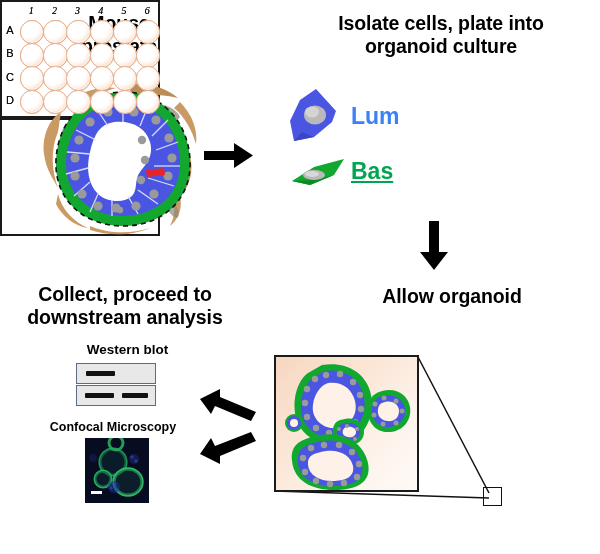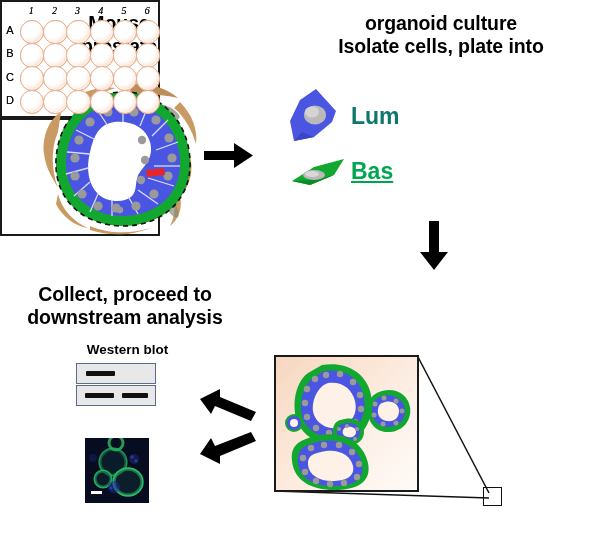--- a/index.html
+++ b/index.html
@@ -130,32 +130,32 @@
 
       <path d="M118,94 L136,92 L137,99 L119,101 Z" fill="#e8242b" data-name="marked-cell"></path>
     </g>
   </svg>
 
   <svg class="arrow-svg" style="left:203px;top:140px;" width="52" height="32" data-name="arrow-prostate-to-isolate">
     <path d="M1,11 L31,11 L31,3 L50,15.5 L31,28 L31,20 L1,20 Z" fill="#000"></path>
   </svg>
 
   <div class="abs heading" style="left:306px;top:12px;width:270px;" data-name="step2-title">
+    <div data-name="step2-title-line1">Isolate cells, plate into</div>
     <div data-name="step2-title-line2">organoid culture</div>
-    <div data-name="step2-title-line1">Isolate cells, plate into</div>
   </div>
 
   <svg class="abs" style="left:288px;top:88px;" width="62" height="58" viewBox="0 0 62 58" data-name="luminal-cell-icon">
     <path d="M28,1 L48,23 L44,34 L26,49 L6,53 L2,33 L12,12 Z" fill="#4a56e2"></path>
     <path d="M26,49 L6,53 L14,44 Z" fill="#3a45c8"></path>
     <ellipse cx="27" cy="27" rx="11" ry="9.5" fill="#b9b9b9"></ellipse>
     <ellipse cx="24" cy="24" rx="7" ry="5.6" fill="#d4d4d4"></ellipse>
   </svg>
   <div class="abs celltype-label" style="left:351px;top:105px;" data-name="luminal-cell-label">Lum</div>
-  <style>[data-name="luminal-cell-label"]{color:#0f766e;}</style>
+  <style>[data-name="luminal-cell-label"]{color:#3b82f6;}</style>
 
   <svg class="abs" style="left:290px;top:158px;" width="58" height="30" viewBox="0 0 58 30" data-name="basal-cell-icon">
     <path d="M2,23 L24,9 L54,1 L44,17 L20,27 Z" fill="#12a830"></path>
     <path d="M2,23 L20,27 L44,17 L24,22 Z" fill="#0d8a26"></path>
     <ellipse cx="24" cy="17" rx="11" ry="5" fill="#b9b9b9"></ellipse>
     <ellipse cx="22" cy="16" rx="7" ry="3" fill="#d8d8d8"></ellipse>
   </svg>
   <div class="abs celltype-label" style="left:351px;top:160px;" data-name="basal-cell-label">Bas</div>
   <style>[data-name="basal-cell-label"]{color:#00a550;text-decoration:underline;}</style>
 
@@ -196,20 +196,21 @@
         <div class="well" data-name="plate-well-D5" style="left: 112.8px; top: 89.6px; width: 22.4px; height: 22.4px;"></div>
         <div class="well" data-name="plate-well-D6" style="left: 136px; top: 89.6px; width: 22.4px; height: 22.4px;"></div>
       </div>
   </div>
 
   <svg class="arrow-svg" style="left:418px;top:220px;" width="36" height="52" data-name="arrow-plate-to-formation">
     <path d="M11,1 L21,1 L21,32 L30,32 L16,50 L2,32 L11,32 Z" fill="#000"></path>
   </svg>
 
   <div class="abs heading" style="left:332px;top:285px;width:240px;" data-name="step3-title">
+    <div data-name="step3-title-line1">Allow organoid</div>
   </div>
 
   <svg class="connector" style="left:270px;top:350px;" width="260" height="180" data-name="magnification-connector">
     <path d="M148,7 L219,143" stroke="#111" stroke-width="1.5" fill="none"></path>
     <path d="M4,141 L219,148" stroke="#111" stroke-width="1.5" fill="none"></path>
   </svg>
 
   <div class="orgpanel" style="left:274px;top:355px;width:145px;height:137px;" data-name="organoid-magnified-panel">
     <svg width="141" height="133" viewBox="0 0 141 133" data-name="organoid-illustrations">
 
@@ -338,20 +339,21 @@
   </div>
 
   <div class="blot-box" style="left:76px;top:363px;width:80px;height:21px;" data-name="western-blot-panel-top">
     <div class="blot-band" style="left:9px;top:7px;width:29px;height:5px;" data-name="blot-band"></div>
   </div>
   <div class="blot-box" style="left:76px;top:385px;width:80px;height:21px;" data-name="western-blot-panel-bottom">
     <div class="blot-band" style="left:8px;top:7px;width:29px;height:5px;" data-name="blot-band"></div>
     <div class="blot-band" style="left:45px;top:7px;width:26px;height:5px;" data-name="blot-band"></div>
   </div>
 
+  <div class="abs sublabel-sm" style="left:18px;top:420px;width:190px;" data-name="confocal-microscopy-label">Confocal Microscopy</div>
 
   <div class="confocal" style="left:85px;top:438px;width:64px;height:65px;" data-name="confocal-microscopy-image">
     <svg width="64" height="65" viewBox="0 0 64 65">
       <rect width="64" height="65" fill="#05060f"></rect>
       <rect width="64" height="65" fill="#0a0f2a" opacity="0.7"></rect>
       <g data-name="confocal-organoids">
         <circle cx="28" cy="24" r="13" fill="none" stroke="#1f9e52" stroke-width="3.2" opacity="0.95"></circle>
         <circle cx="28" cy="24" r="13" fill="#0d2a33" opacity="0.55"></circle>
         <circle cx="18" cy="41" r="8" fill="none" stroke="#24b861" stroke-width="3" opacity="0.95"></circle>
         <circle cx="18" cy="41" r="8" fill="#0d2a33" opacity="0.5"></circle>

